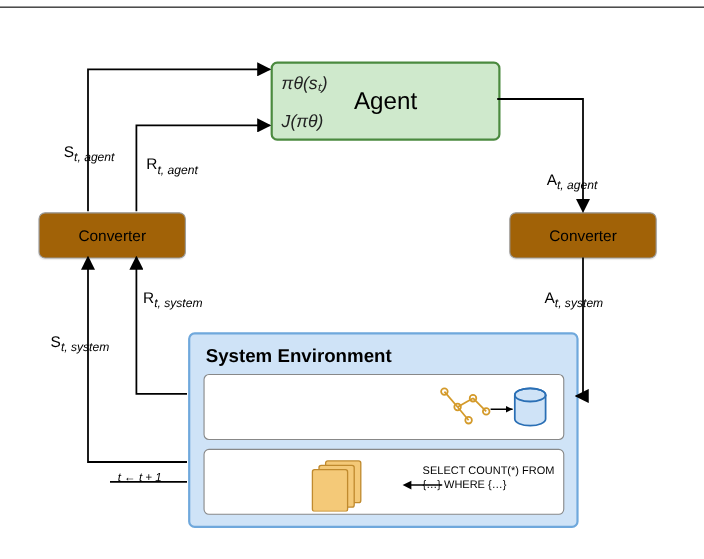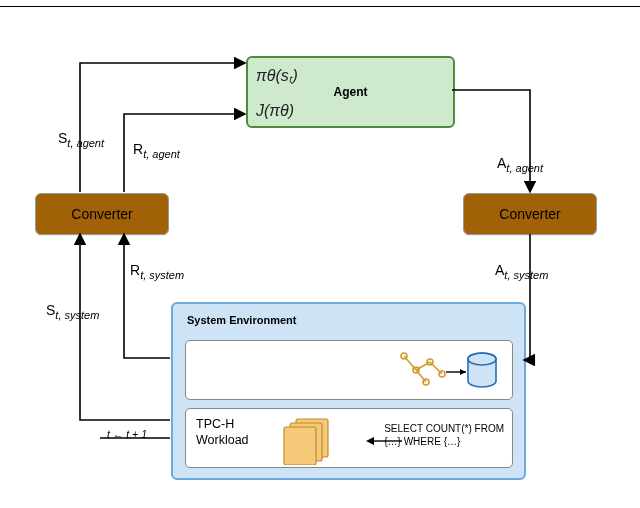--- a/index.html
+++ b/index.html
@@ -38,43 +38,43 @@
     left: 246px; top: 56px;
     width: 205px; height: 68px;
     background: #cfe9cc;
     border: 2px solid #4b8a3f;
     border-radius: 6px;
   }
   .agent-title {
     position: absolute;
     left: 50%; top: 50%;
     transform: translate(-50%, -50%);
-    font-weight: bold;
-    font-size: 12px;
+    font-weight: normal;
+    font-size: 22px;
   }
   .agent-small {
     position: absolute;
     font-size: 16px;
     font-style: italic;
     color: #222;
     white-space: nowrap;
   }
   .env {
     position: absolute;
     left: 171px; top: 302px;
     width: 351px; height: 174px;
     background: #cfe3f7;
     border: 2px solid #6fa8dc;
     border-radius: 6px;
   }
   .env-title {
     position: absolute;
     left: 14px; top: 10px;
     font-weight: bold;
-    font-size: 11px;
+    font-size: 17px;
   }
   .subbox {
     position: absolute;
     background: #fff;
     border: 1px solid #888;
     border-radius: 5px;
     font-size: 12.5px;
     line-height: 1.25;
   }
   .subbox .lbl {
@@ -140,22 +140,20 @@
           <line x1="30" y1="26" x2="40" y2="38"></line>
           <line x1="44" y1="18" x2="56" y2="30"></line>
         </g>
 
         <line x1="60" y1="28" x2="80" y2="28" stroke="#000" stroke-width="1.4"></line>
         <polygon points="80,28 74,25 74,31" fill="#000"></polygon>
       </svg>
     </div>
 
     <div class="subbox" style="left:12px; top:104px; width:326px; height:58px;">
-      <div class="lbl">TPC-H
-Workload</div>
 
       <svg width="86" height="54" style="position:absolute; left:92px; top:2px;">
         <g fill="#f4c978" stroke="#c08a2e" stroke-width="1.2">
           <rect x="18" y="8" width="32" height="38" rx="2"></rect>
           <rect x="12" y="12" width="32" height="38" rx="2"></rect>
           <rect x="6" y="16" width="32" height="38" rx="2"></rect>
         </g>
       </svg>
       <div class="tiny" style="position:absolute; right:8px; top:14px; text-align:left; white-space:pre;">SELECT COUNT(*) FROM
 {…} WHERE {…}</div>

